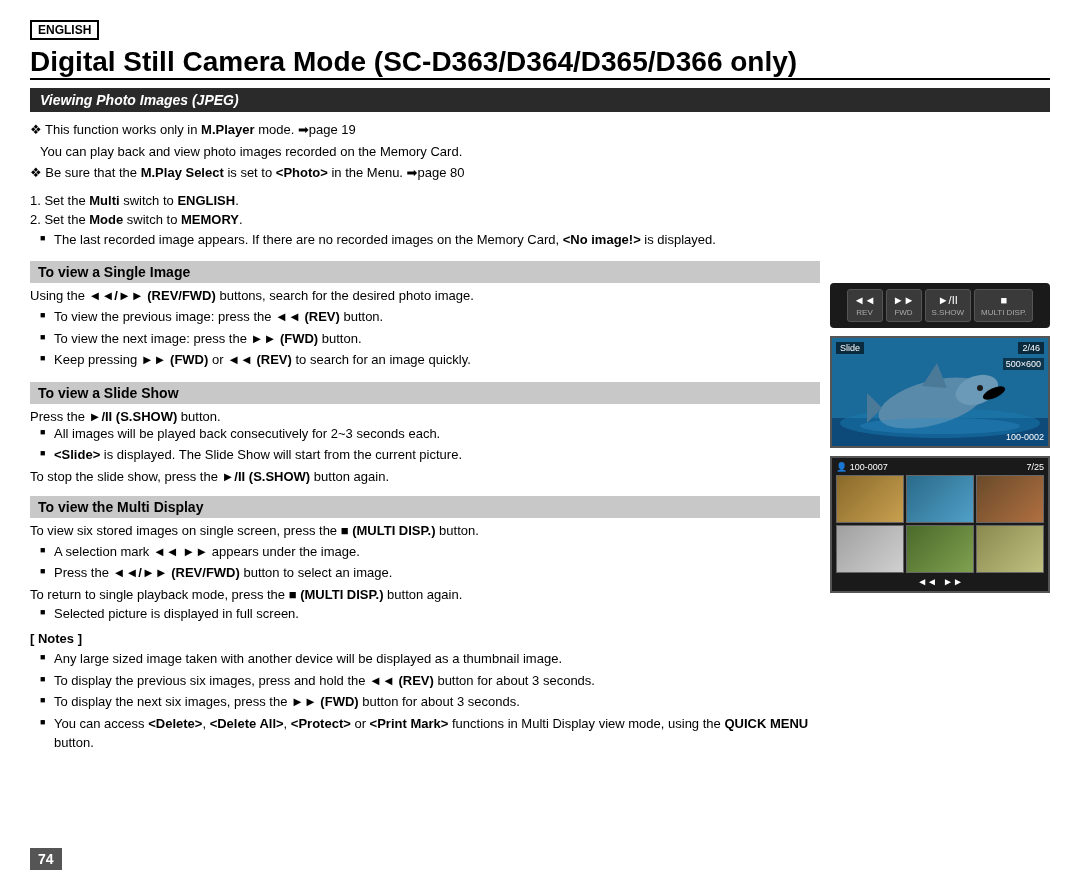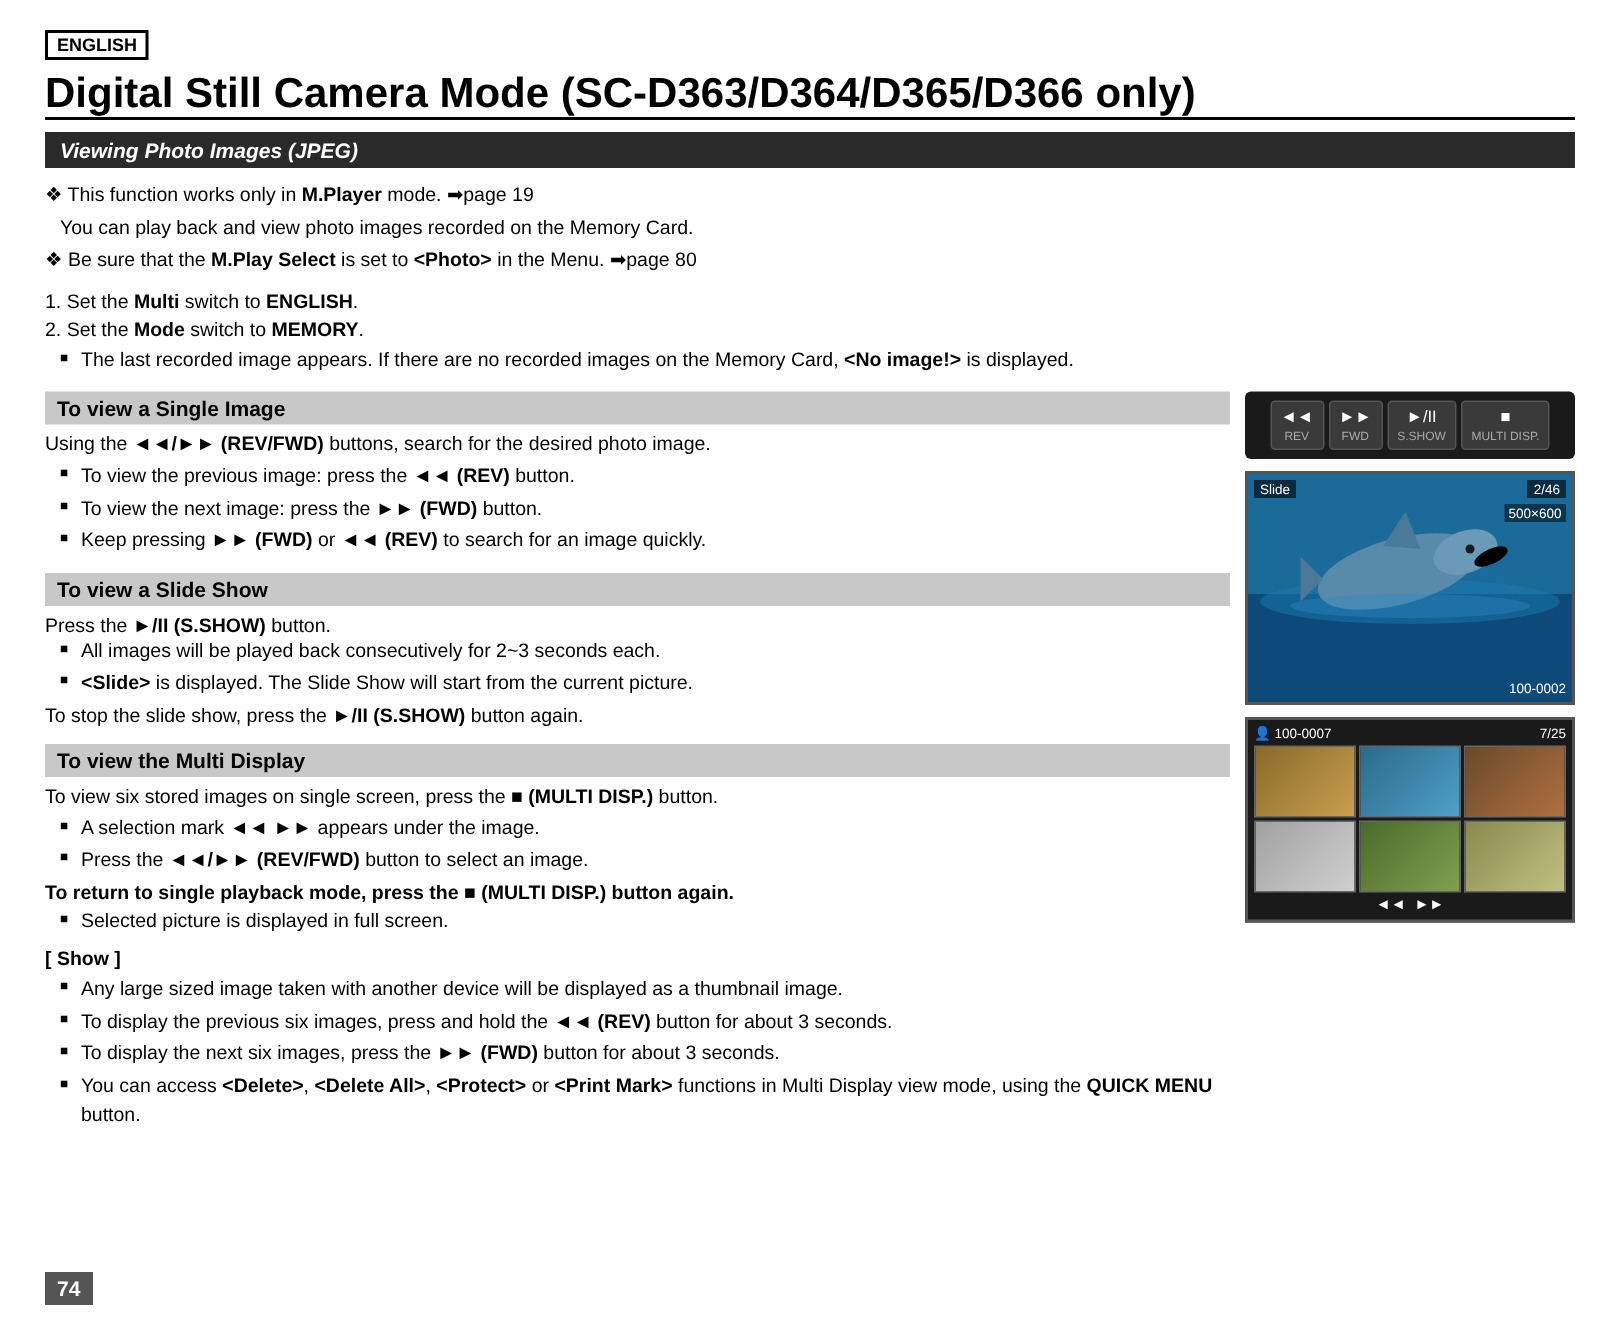--- a/index.html
+++ b/index.html
@@ -135,21 +135,21 @@
       font-size: 8px;
       color: #aaa;
       display: block;
     }
     
     .single-image-display {
       border: 2px solid #555;
       background: #000;
       margin-bottom: 8px;
       position: relative;
-      height: 156px;
+      height: 112px;
       overflow: hidden;
     }
     .dolphin-img {
       width: 100%;
       height: 100%;
       background: linear-gradient(180deg, #1a6a9a 0%, #0d4a7a 40%, #2a8ac0 70%, #1a5a8a 100%);
       position: relative;
     }
     .img-overlay-top {
       position: absolute;
@@ -294,28 +294,28 @@
       </ul>
       <p style="margin-bottom:4px;">To stop the slide show, press the <strong>►/II (S.SHOW)</strong> button again.</p>
 
       
       <div class="subsection-title">To view the Multi Display</div>
       <p style="margin-bottom:4px;">To view six stored images on single screen, press the <strong>■ (MULTI DISP.)</strong> button.</p>
       <ul class="bullet-list">
         <li>A selection mark <strong>◄◄ ►►</strong> appears under the image.</li>
         <li>Press the <strong>◄◄/►► (REV/FWD)</strong> button to select an image.</li>
       </ul>
-      <p style="margin-bottom:2px;font-weight:bold;">To return to single playback mode, press the <strong>■ (MULTI DISP.)</strong> button again.</p>
+      <p style="margin-bottom:2px;">To return to single playback mode, press the <strong>■ (MULTI DISP.)</strong> button again.</p>
       <ul class="bullet-list">
         <li>Selected picture is displayed in full screen.</li>
       </ul>
 
       
       <div class="notes-section">
-        <p class="notes-title">[ Show ]</p>
+        <p class="notes-title">[ Notes ]</p>
         <ul class="bullet-list">
           <li>Any large sized image taken with another device will be displayed as a thumbnail image.</li>
           <li>To display the previous six images, press and hold the <strong>◄◄ (REV)</strong> button for about 3 seconds.</li>
           <li>To display the next six images, press the <strong>►► (FWD)</strong> button for about 3 seconds.</li>
           <li>You can access <strong>&lt;Delete&gt;</strong>, <strong>&lt;Delete All&gt;</strong>, <strong>&lt;Protect&gt;</strong> or <strong>&lt;Print Mark&gt;</strong> functions in Multi Display view mode, using the <strong>QUICK MENU</strong> button.</li>
         </ul>
       </div>
 
     </div>
 

